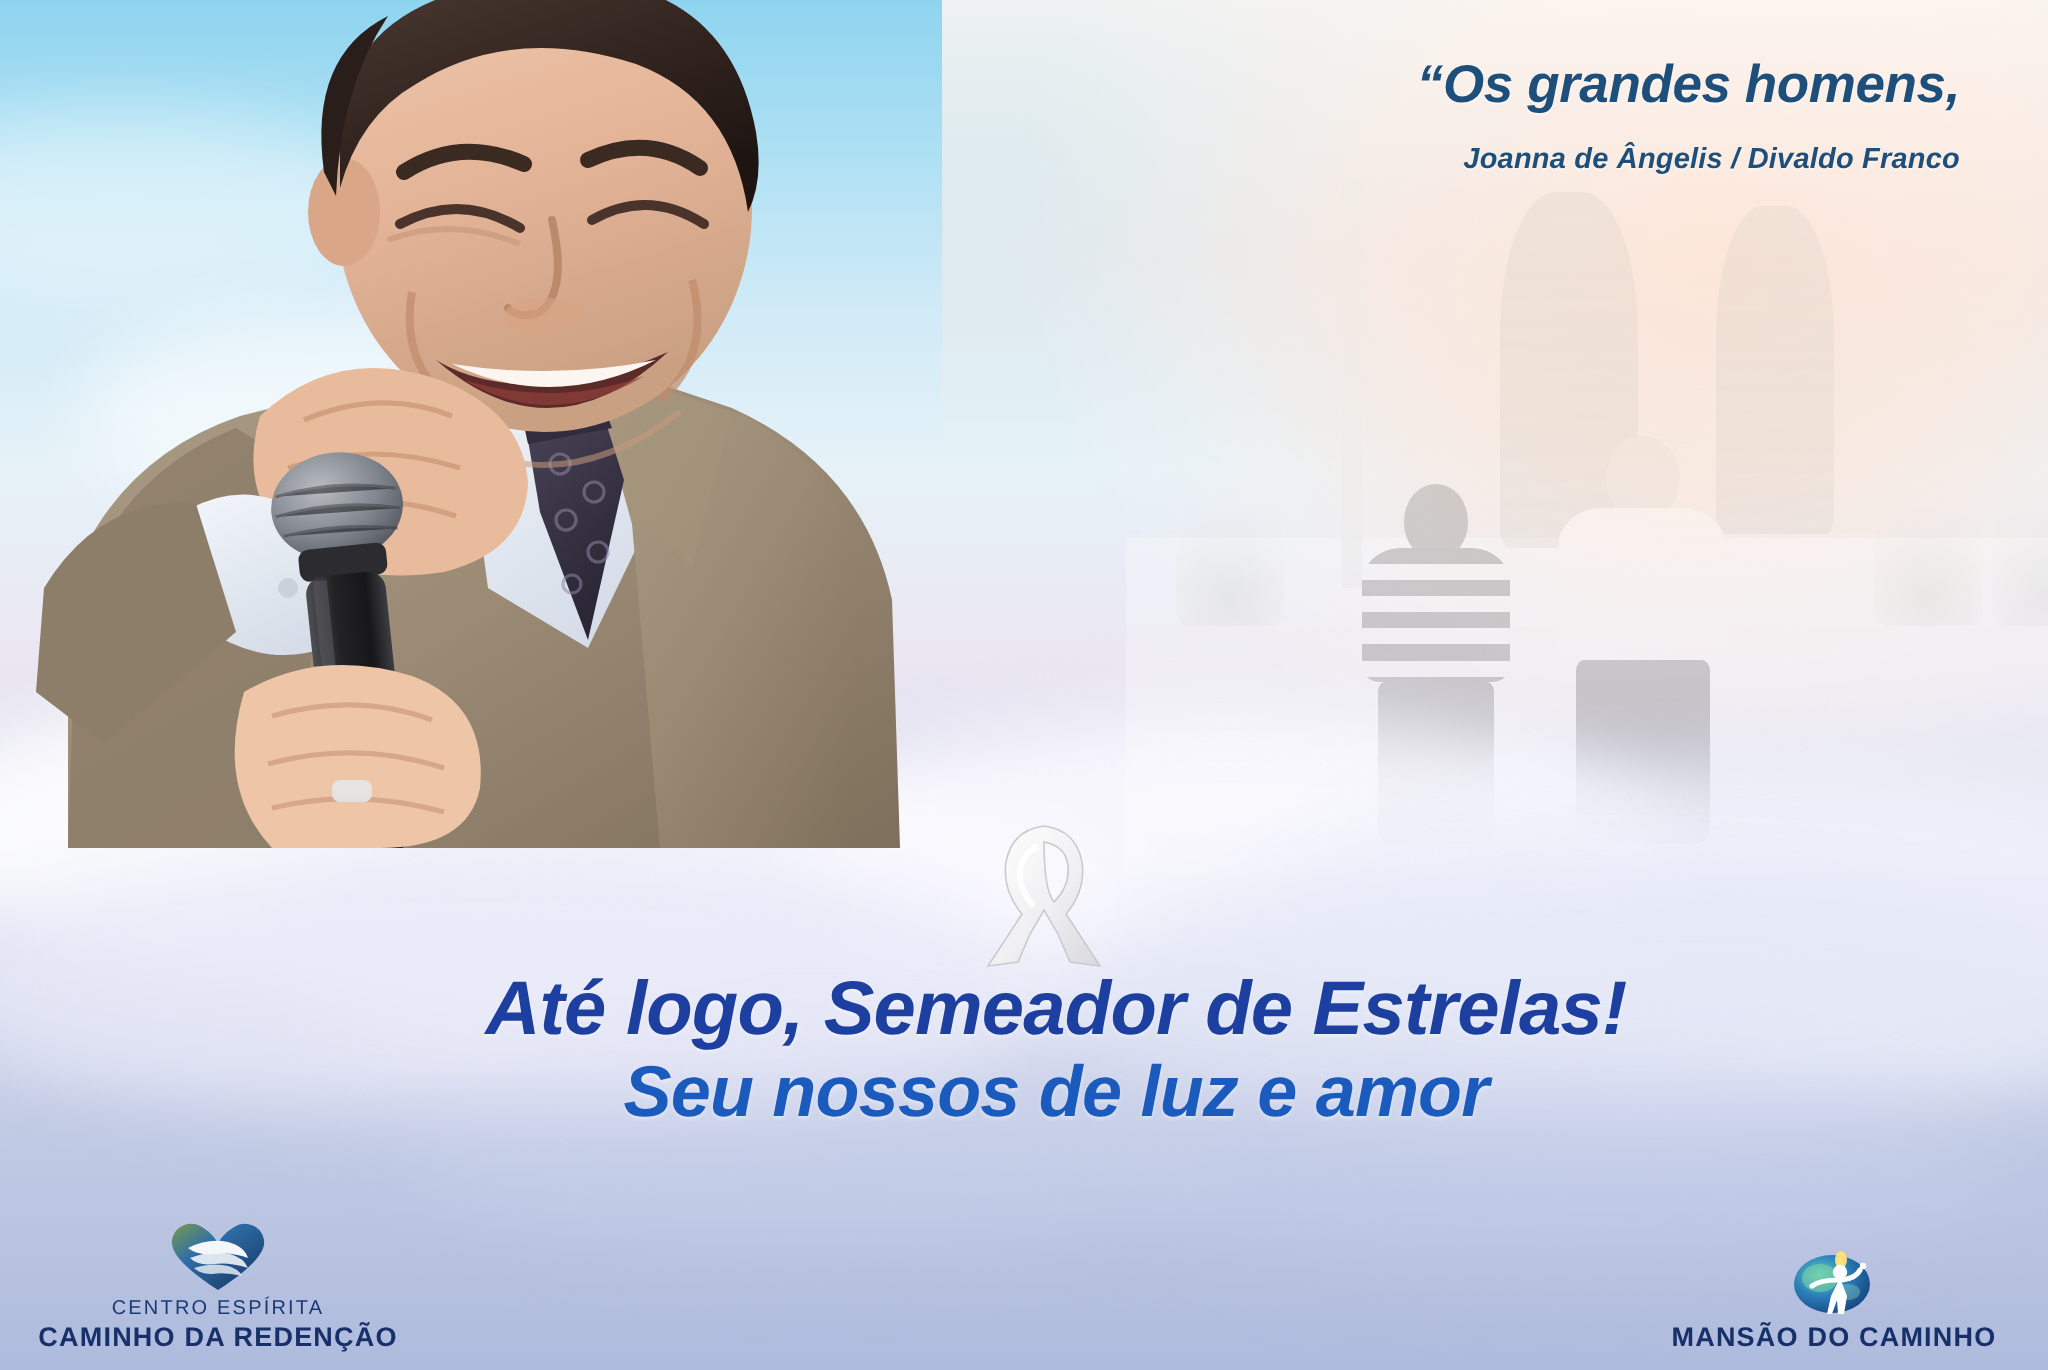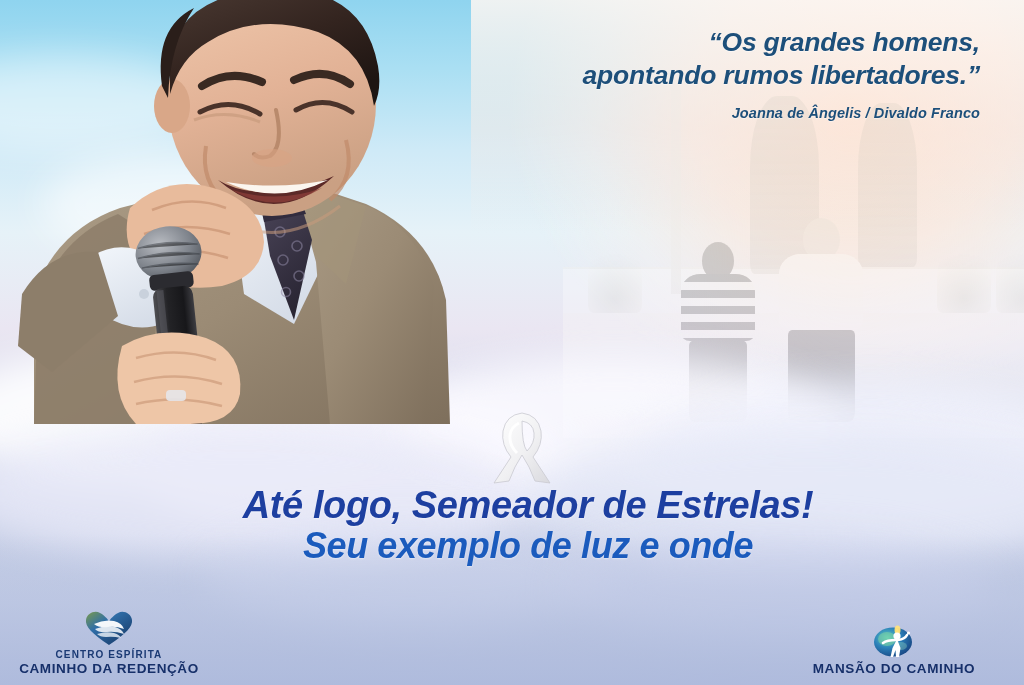--- a/index.html
+++ b/index.html
@@ -162,28 +162,28 @@
   .hl1 { font-size:38px; line-height:42px; color:#1d3fa0; }
   .hl2 { font-size:36px; line-height:40px; color:#1b5bbd; }
   .hl3 { font-size:36px; line-height:40px; color:#1f84cd; }
 
   
   .logo-block {
     position:absolute; bottom:9px;
     display:flex; flex-direction:column; align-items:center;
   }
   .logo-left  { left:14px;  width:190px; }
-  .logo-right { right:25px; width:210px;justify-content:flex-end; }
+  .logo-right { right:2px; width:210px;justify-content:flex-end; }
 
   .logo-mark { width:50px; height:36px; margin-bottom:3px; }
   .logo-mark.globe { width:44px; height:40px; }
   .logo-mark svg { width:100%; height:100%; display:block; }
 
   .logo-txt-sm {
-    font-size:10px; font-weight:bold; letter-spacing:1.1px;
+    font-size:10px; font-weight:normal; letter-spacing:1.1px;
     color:#1b3a74; line-height:12px;
   }
   .logo-txt-lg {
     font-size:13.5px; font-weight:bold; letter-spacing:0.6px;
     color:#17306a; line-height:15px; white-space:nowrap;
   }
 </style>
 </head>
 <body>
 
@@ -356,42 +356,41 @@
 
         <rect x="172" y="396" width="20" height="11" rx="4" fill="#e6e6ea" opacity="0.9"></rect>
 
         <rect x="0" y="0" width="480" height="430" fill="none"></rect>
       </g>
     </svg>
   </div>
 
   <div class="quote">
     <div class="quote-line">“Os grandes homens,</div>
-    <div class="quote-line">apontando rumos libertadores.”</div>
     <div class="quote-attrib">Joanna de Ângelis / Divaldo Franco</div>
   </div>
 
   <div class="ribbon">
     <svg viewBox="0 0 66 78" xmlns="http://www.w3.org/2000/svg">
       <defs>
         <linearGradient id="rbG" x1="0" y1="0" x2="1" y2="1">
           <stop offset="0" stop-color="#ffffff"></stop>
             <stop offset="0.55" stop-color="#f0f0f2"></stop>
             <stop offset="1" stop-color="#d9d9de"></stop>
         </linearGradient>
       </defs>
       <path d="M 33 4 Q 17 6 14 22 Q 12 36 22 48 L 5 74 L 20 72 L 26 58 L 33 46 L 40 58 L 46 72 L 61 74 L 44 48
                Q 54 36 52 22 Q 49 6 33 4 Z M 33 12 Q 44 14 45 24 Q 46 34 38 42 Q 33 36 33 12 Z" fill="url(#rbG)" stroke="#c9c9d0" stroke-width="0.8"></path>
       <path d="M 30 14 Q 22 18 21 26 Q 20 36 28 44" fill="none" stroke="#ffffff" stroke-width="3" opacity="0.9"></path>
     </svg>
   </div>
 
   <div class="headline">
     <div class="hl hl1">Até logo, Semeador de Estrelas!</div>
-    <div class="hl hl2">Seu exemplo de luz e onde</div>
+    <div class="hl hl2">Seu nossos de luz e amor</div>
   </div>
 
   <div class="logo-block logo-left">
     <div class="logo-mark">
       <svg viewBox="0 0 50 36" xmlns="http://www.w3.org/2000/svg">
         <defs>
           <linearGradient id="hG" x1="0" y1="0" x2="1" y2="1">
             <stop offset="0" stop-color="#7a9a4e"></stop>
               <stop offset="0.35" stop-color="#2f6ea8"></stop>
             <stop offset="1" stop-color="#14325f"></stop>

